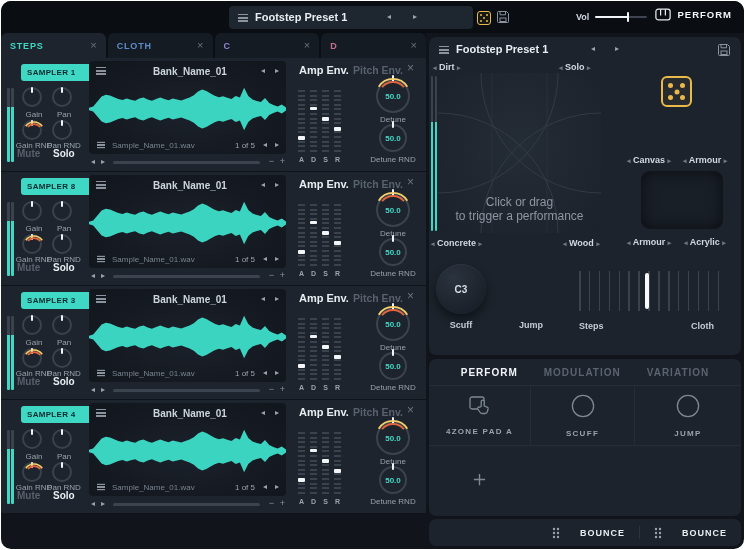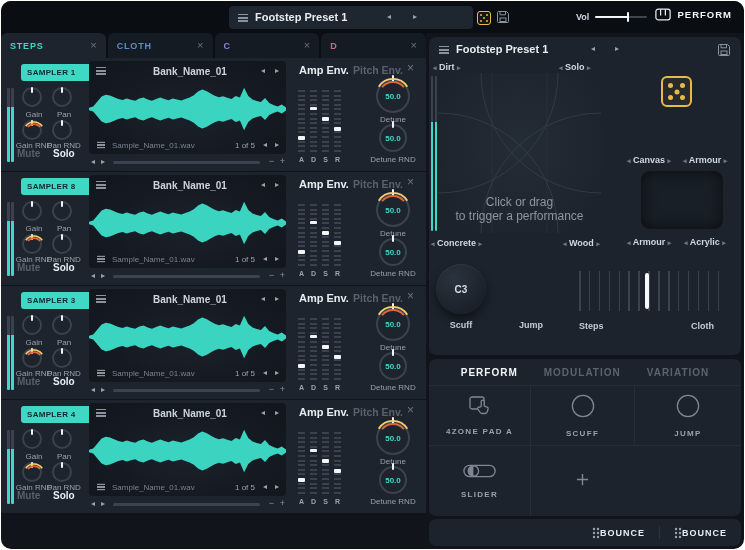--- a/index.html
+++ b/index.html
@@ -119,21 +119,21 @@
   .ptab { font-size:10px; font-weight:bold; letter-spacing:1px; color:#5a6470; cursor:pointer;}
   .ptab.active { color:#f2f5f8; }
   .pgrid { position:absolute; left:0; top:27px; right:0; bottom:0; display:grid; grid-template-columns:101px 104px 107px; grid-template-rows:60px 70px;}
   .pcell { display:flex; flex-direction:column; align-items:center; justify-content:center; gap:7px; cursor:pointer;}
   .pcell:nth-child(2),.pcell:nth-child(3),.pcell:nth-child(5),.pcell:nth-child(6){ border-left:1px solid #252d37;}
   .pcell:nth-child(1),.pcell:nth-child(2),.pcell:nth-child(3){ border-bottom:1px solid #252d37;}
   .plabel { font-size:8px; font-weight:bold; letter-spacing:1.3px; color:#98a1ab; }
   .plabel:empty { display:none; }
 
   .rp3 { left:428px; top:518px; width:312px; height:27px; display:flex; align-items:center; justify-content:flex-end; padding-right:14px;}
-  .iobtn { display:flex; align-items:center; gap:0; cursor:pointer;}
+  .iobtn { display:flex; align-items:center; gap:20px; cursor:pointer;}
   .iobtn span { font-size:9px; font-weight:bold; letter-spacing:1px; color:#e8edf2;}
   .iodiv { width:1px; height:13px; background:#2b343f; margin:0 14px;}
 </style>
 </head>
 <body>
 
 <div class="window">
 
   <div class="topbar">
     <div class="presetbox">
@@ -635,28 +635,20 @@
     <span class="plabel">SCUFF</span>
   </div>
 
   <div class="pcell">
     <span class="picon-slot"><svg width="24" height="24" viewBox="0 0 26 26">
               <circle cx="13" cy="13" r="11.5" fill="none" stroke="#7e8894" stroke-width="1.4"></circle>
             </svg></span>
     <span class="plabel">JUMP</span>
   </div>
 
-  <div class="pcell">
-    <span class="picon-slot"><svg width="34" height="16" viewBox="0 0 36 16">
-              <rect x="1" y="2" width="33" height="12" rx="6" fill="none" stroke="#7e8894" stroke-width="1.4"></rect>
-              <circle cx="11" cy="8" r="5.5" fill="none" stroke="#7e8894" stroke-width="1.4"></circle>
-              <path d="M11 2.5 a5.5 5.5 0 0 0 0 11 z" fill="#7e8894"></path>
-            </svg></span>
-    <span class="plabel">SLIDER</span>
-  </div>
 
   <div class="pcell">
     <span class="picon-slot"><svg width="15" height="15" viewBox="0 0 16 16">
               <path d="M8 2 v12 M2 8 h12" stroke="#7e8894" stroke-width="1.5"></path>
             </svg></span>
 
   </div>
 </div>
   </div>
 

